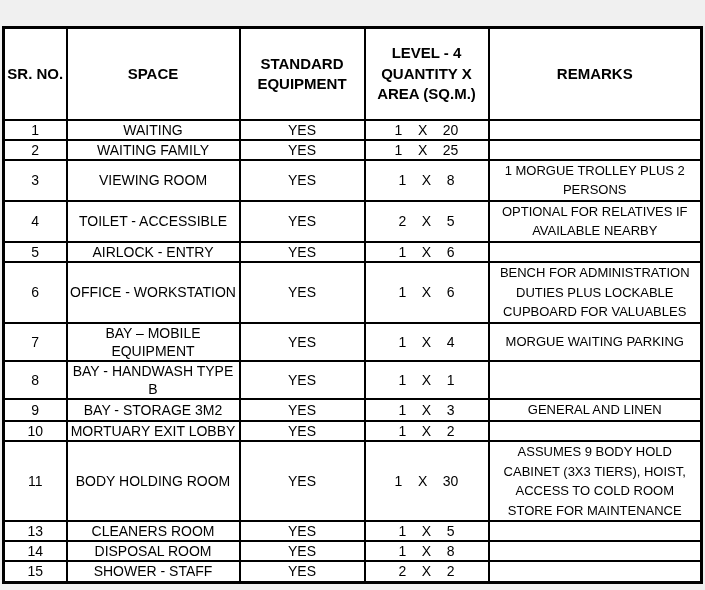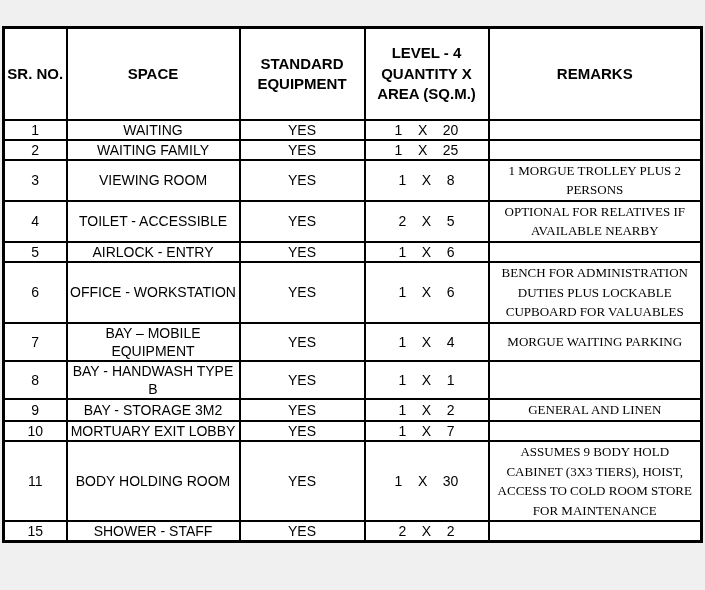--- a/index.html
+++ b/index.html
@@ -59,21 +59,20 @@
 
   .tbl td {
     font-size: 14px;
     font-weight: normal;
     line-height: 1.3;
   }
   td.c-qty { white-space: pre; border-radius: 8px; }
   td.c-remarks {
     font-size: 13px;
     line-height: 1.5;
-    font-family: Liberation Serif, serif;
   }
   col.w-sr  { width: 63px; }
   col.w-sp  { width: 173px; }
   col.w-st  { width: 125px; }
   col.w-qt  { width: 124px; }
   col.w-rm  { width: auto; }
 </style>
 </head>
 <body>
 
@@ -153,38 +152,52 @@
         <td>8</td>
         <td>BAY - HANDWASH TYPE B</td>
         <td>YES</td>
         <td class="c-qty">1    X    1</td>
         <td class="c-remarks"></td>
       </tr>
       <tr>
         <td>9</td>
         <td>BAY - STORAGE 3M2</td>
         <td>YES</td>
-        <td class="c-qty">1    X    2</td>
+        <td class="c-qty">1    X    3</td>
         <td class="c-remarks">GENERAL AND LINEN</td>
       </tr>
       <tr>
         <td>10</td>
         <td>MORTUARY EXIT LOBBY</td>
         <td>YES</td>
-        <td class="c-qty">1    X    7</td>
+        <td class="c-qty">1    X    2</td>
         <td class="c-remarks"></td>
       </tr>
       <tr class="h72">
         <td>11</td>
         <td>BODY HOLDING ROOM</td>
         <td>YES</td>
         <td class="c-qty">1    X    30</td>
         <td class="c-remarks">ASSUMES 9 BODY HOLD CABINET (3X3 TIERS), HOIST, ACCESS TO COLD ROOM STORE FOR MAINTENANCE</td>
       </tr>
       <tr>
+        <td>13</td>
+        <td>CLEANERS ROOM</td>
+        <td>YES</td>
+        <td class="c-qty">1    X    5</td>
+        <td class="c-remarks"></td>
+      </tr>
+      <tr>
+        <td>14</td>
+        <td>DISPOSAL ROOM</td>
+        <td>YES</td>
+        <td class="c-qty">1    X    8</td>
+        <td class="c-remarks"></td>
+      </tr>
+      <tr>
         <td>15</td>
         <td>SHOWER - STAFF</td>
         <td>YES</td>
         <td class="c-qty">2    X    2</td>
         <td class="c-remarks"></td>
       </tr>
 
     </tbody>
   </table>
 </div>

